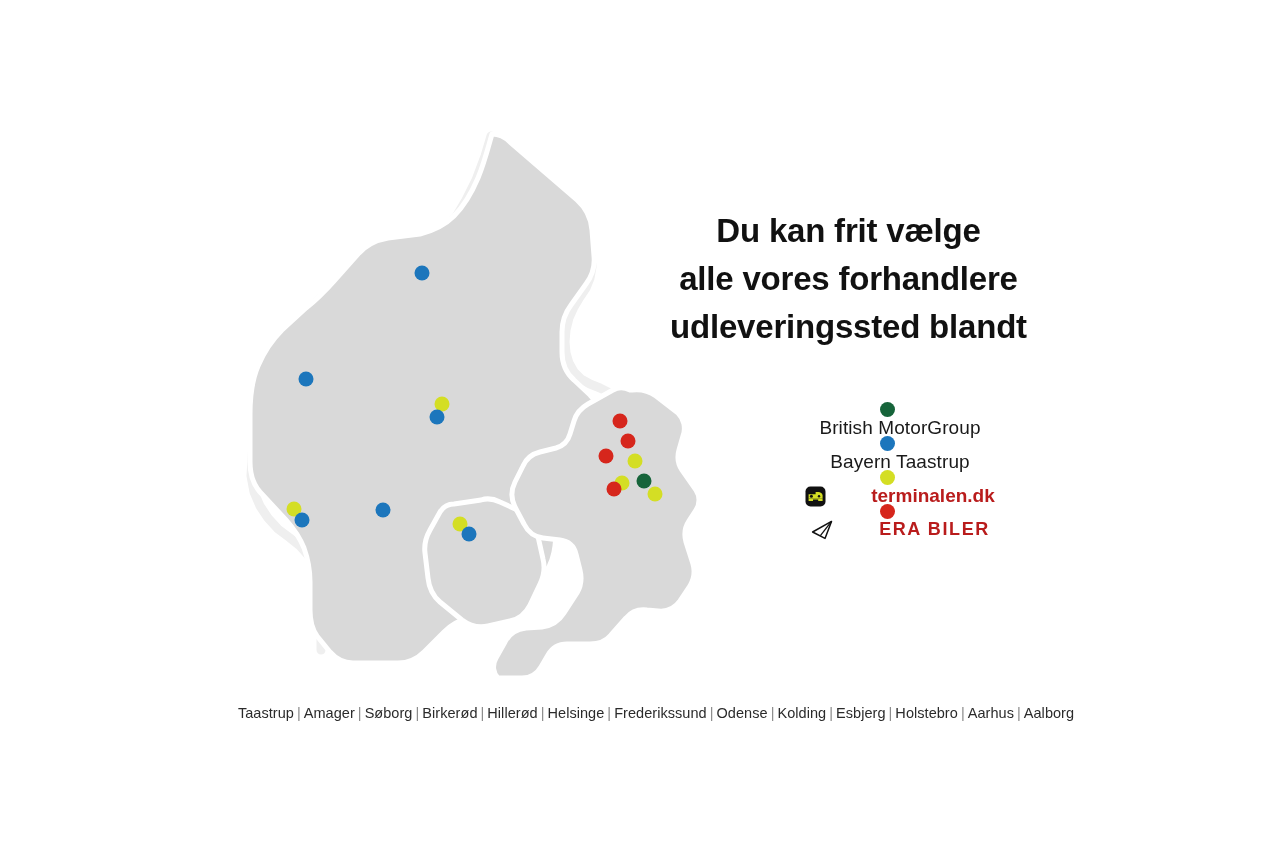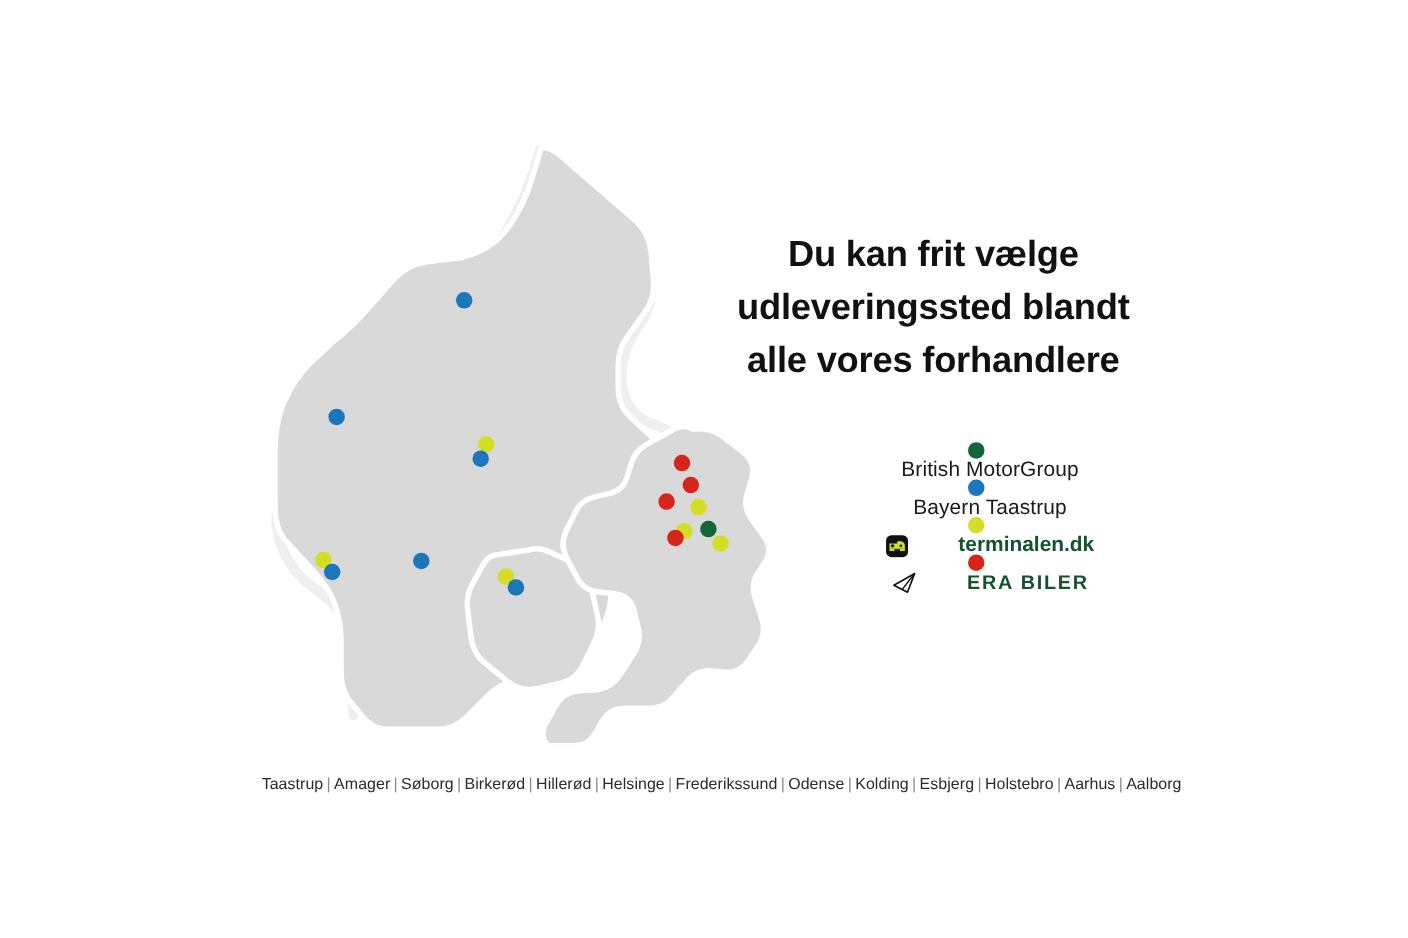--- a/index.html
+++ b/index.html
@@ -98,21 +98,21 @@
   }
   .legend-logo {
     display: flex;
     align-items: center;
     gap: 7px;
   }
   .logo-mark { display: block; flex: 0 0 auto; }
   .logo-word {
     font-size: 19px;
     font-weight: 600;
-    color: #14532d;
+    color: #b91c1c;
     white-space: nowrap;
     margin-left: 38px;
   }
   .logo-word.era {
     font-weight: 700;
     letter-spacing: 1.6px;
     font-size: 18px;
   }
 
   
@@ -283,22 +283,22 @@
           <circle class="loc-dot" cx="384" cy="365" r="7.5" fill="#d4de24"></circle>
           <circle class="loc-dot" cx="376" cy="371" r="7.5" fill="#d6261c"></circle>
           <circle class="loc-dot" cx="406" cy="363" r="7.5" fill="#16643a"></circle>
           <circle class="loc-dot" cx="417" cy="376" r="7.5" fill="#d4de24"></circle>
         </g>
     </svg>
   </div>
 
   <div id="heading">
     <span class="hline">Du kan frit vælge</span>
+    <span class="hline">alle vores forhandlere</span>
     <span class="hline">udleveringssted blandt</span>
-    <span class="hline">alle vores forhandlere</span>
   </div>
 
   <div id="legend">
 
     <div class="legend-row">
       <span class="legend-swatch" style="background:#16643a"></span>
       <span class="legend-label">British MotorGroup</span>
     </div>
 
     <div class="legend-row">

